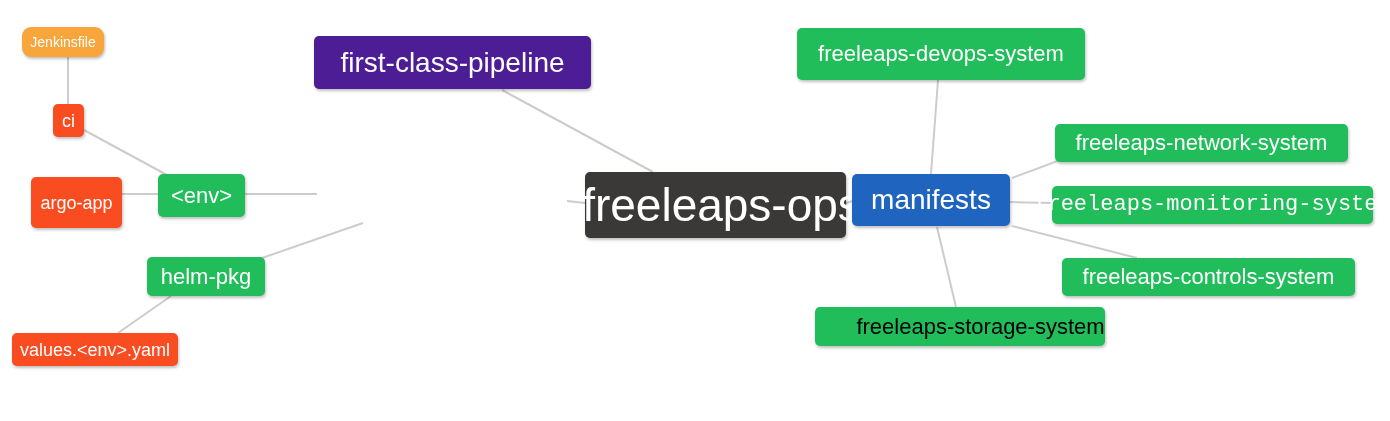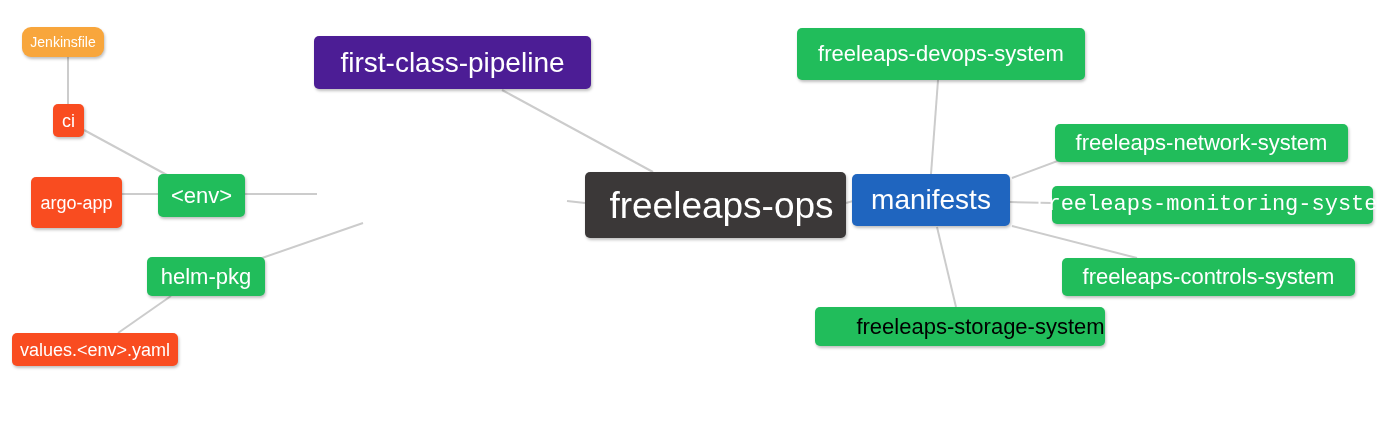--- a/index.html
+++ b/index.html
@@ -15,21 +15,21 @@
     position:absolute;
     display:flex;align-items:center;justify-content:center;
     color:#ffffff;
     border-radius:5px;
     box-shadow:1px 2px 3px rgba(0,0,0,0.25);
     white-space:nowrap;
     cursor:default;
     line-height:1;
     box-sizing:border-box;
   }
-  .lvl0{font-size:37px;padding-left:12px;}
+  .lvl0{font-size:46px;padding-left:12px;}
   .lvl1{font-size:28px;}
   .lvl2{font-size:22px;}
   .lvl3{font-size:18px;}
   .lvl4{font-size:14px;}
 </style>
 </head>
 <body>
 
 <div id="canvas" style="background: rgb(255, 255, 255);">
   <svg id="edge-layer" viewBox="0 0 1390 421" xmlns="http://www.w3.org/2000/svg">

